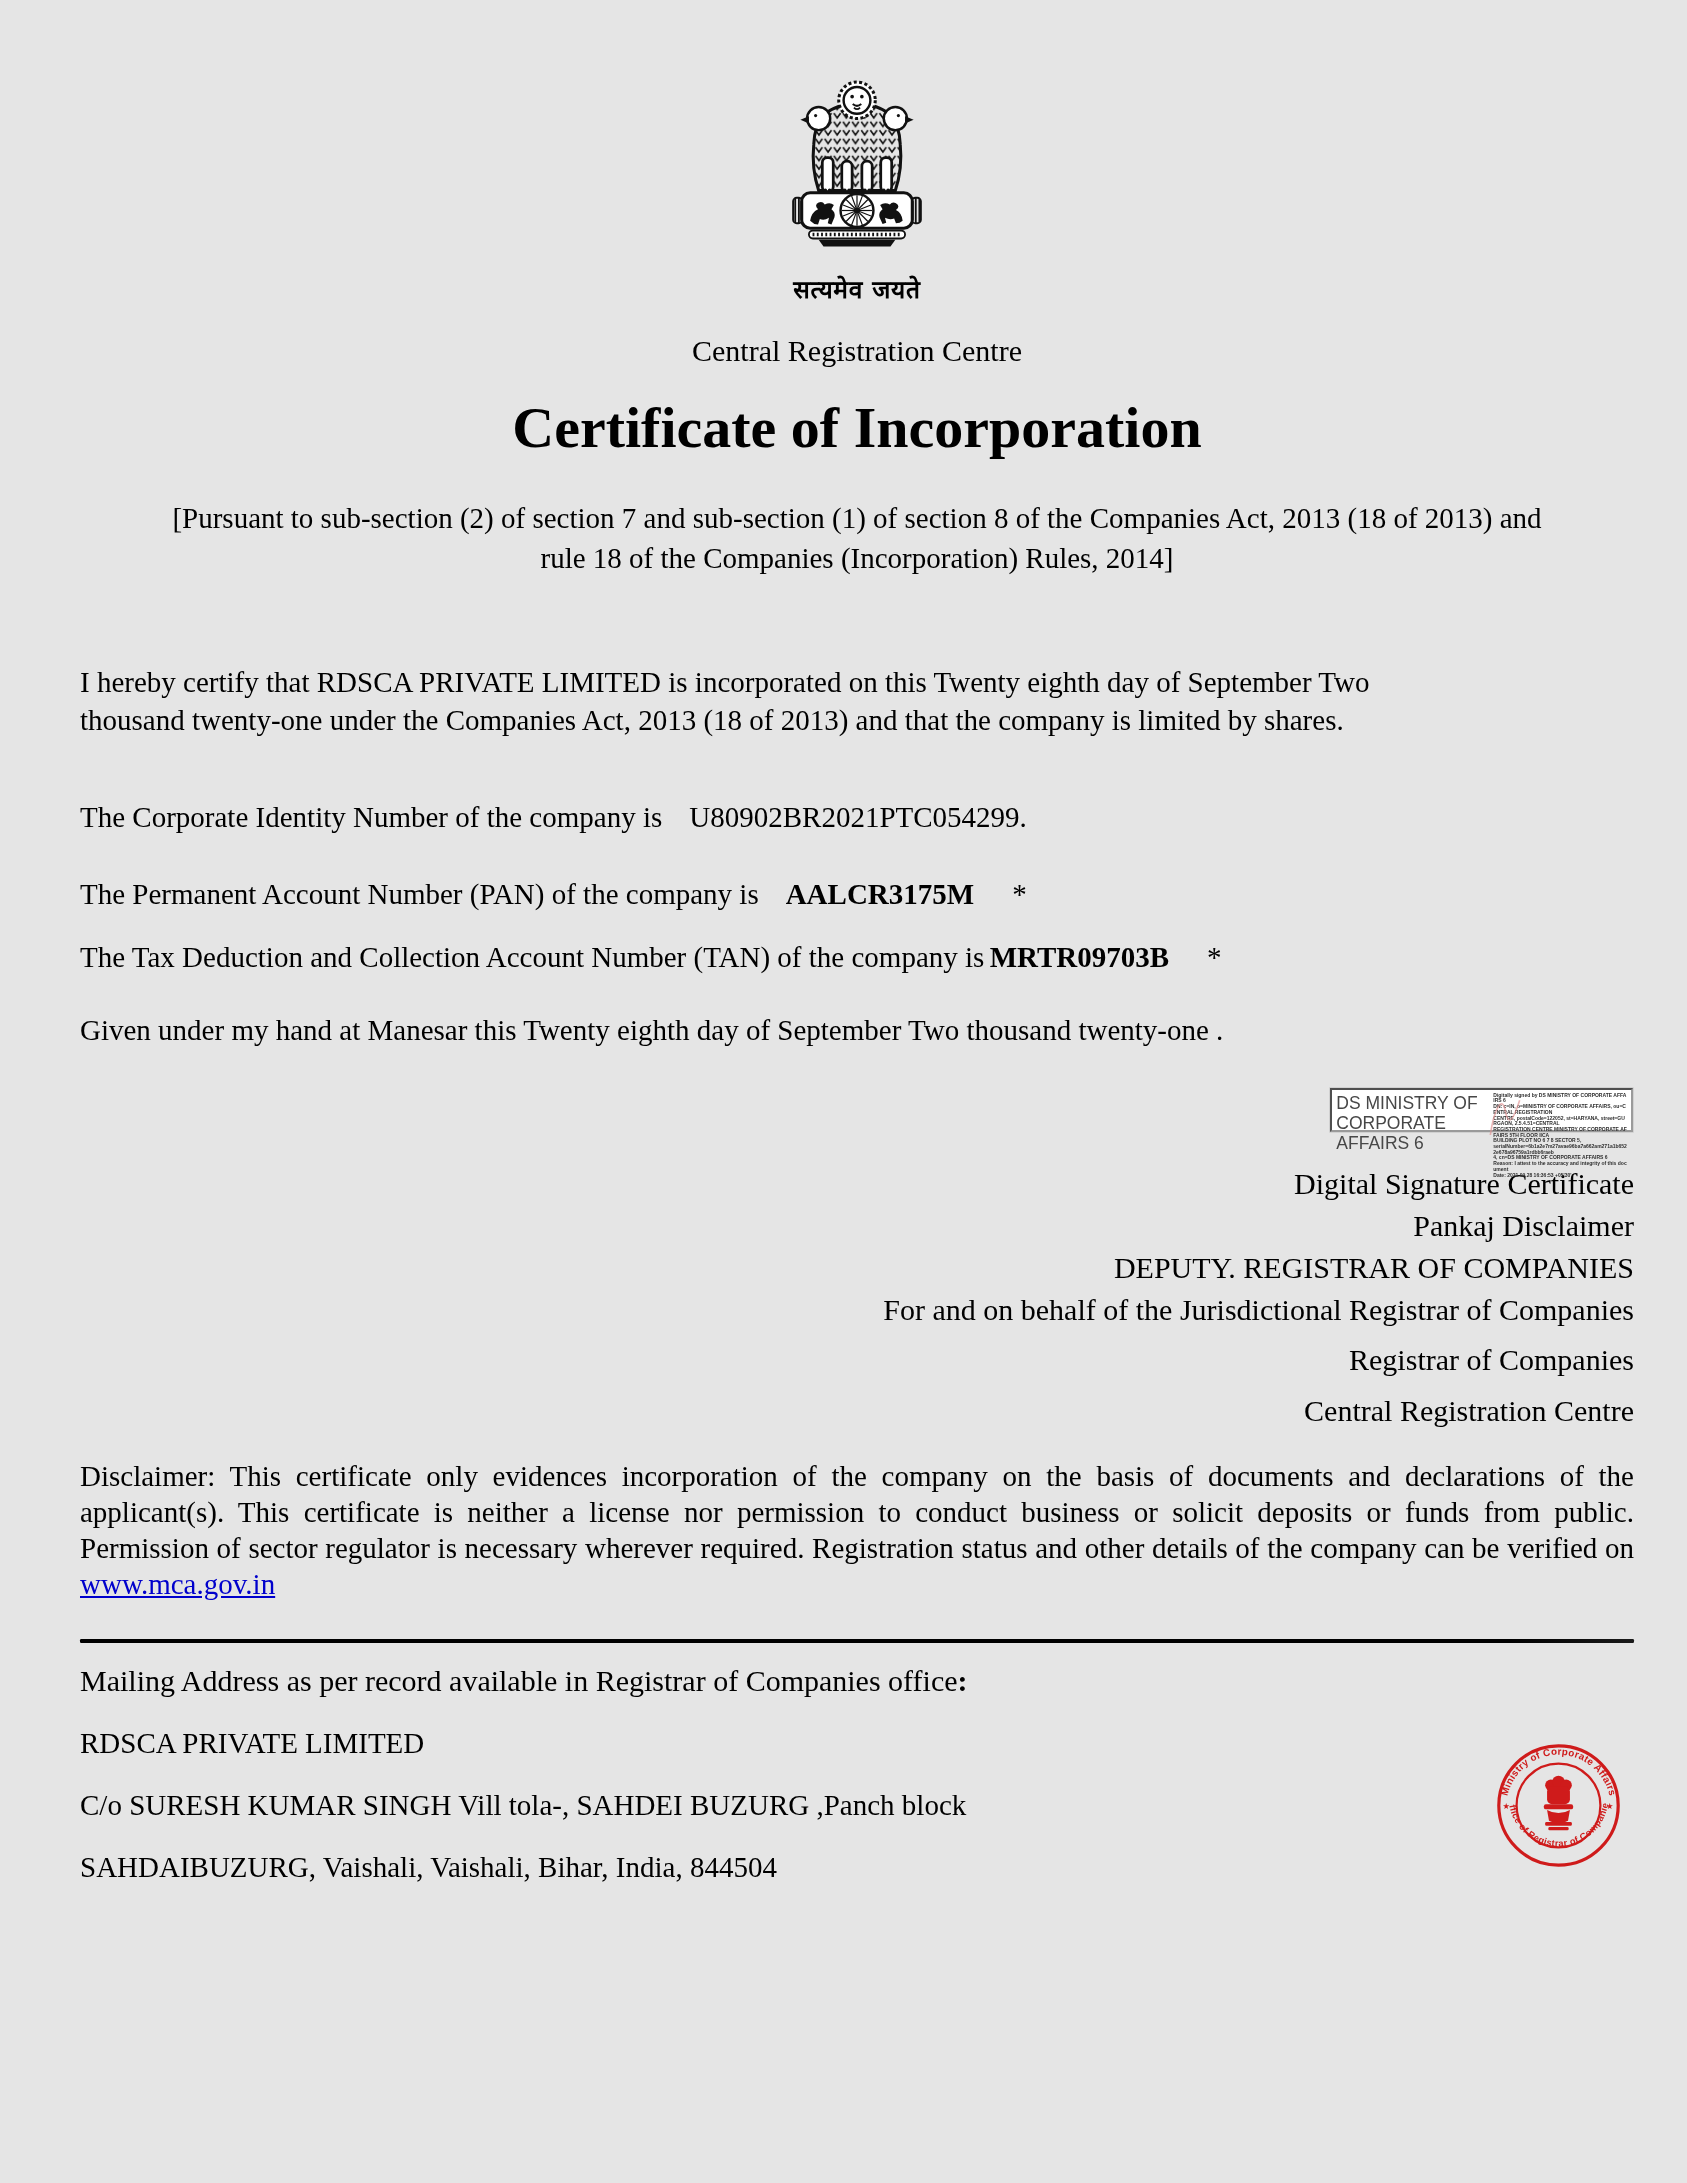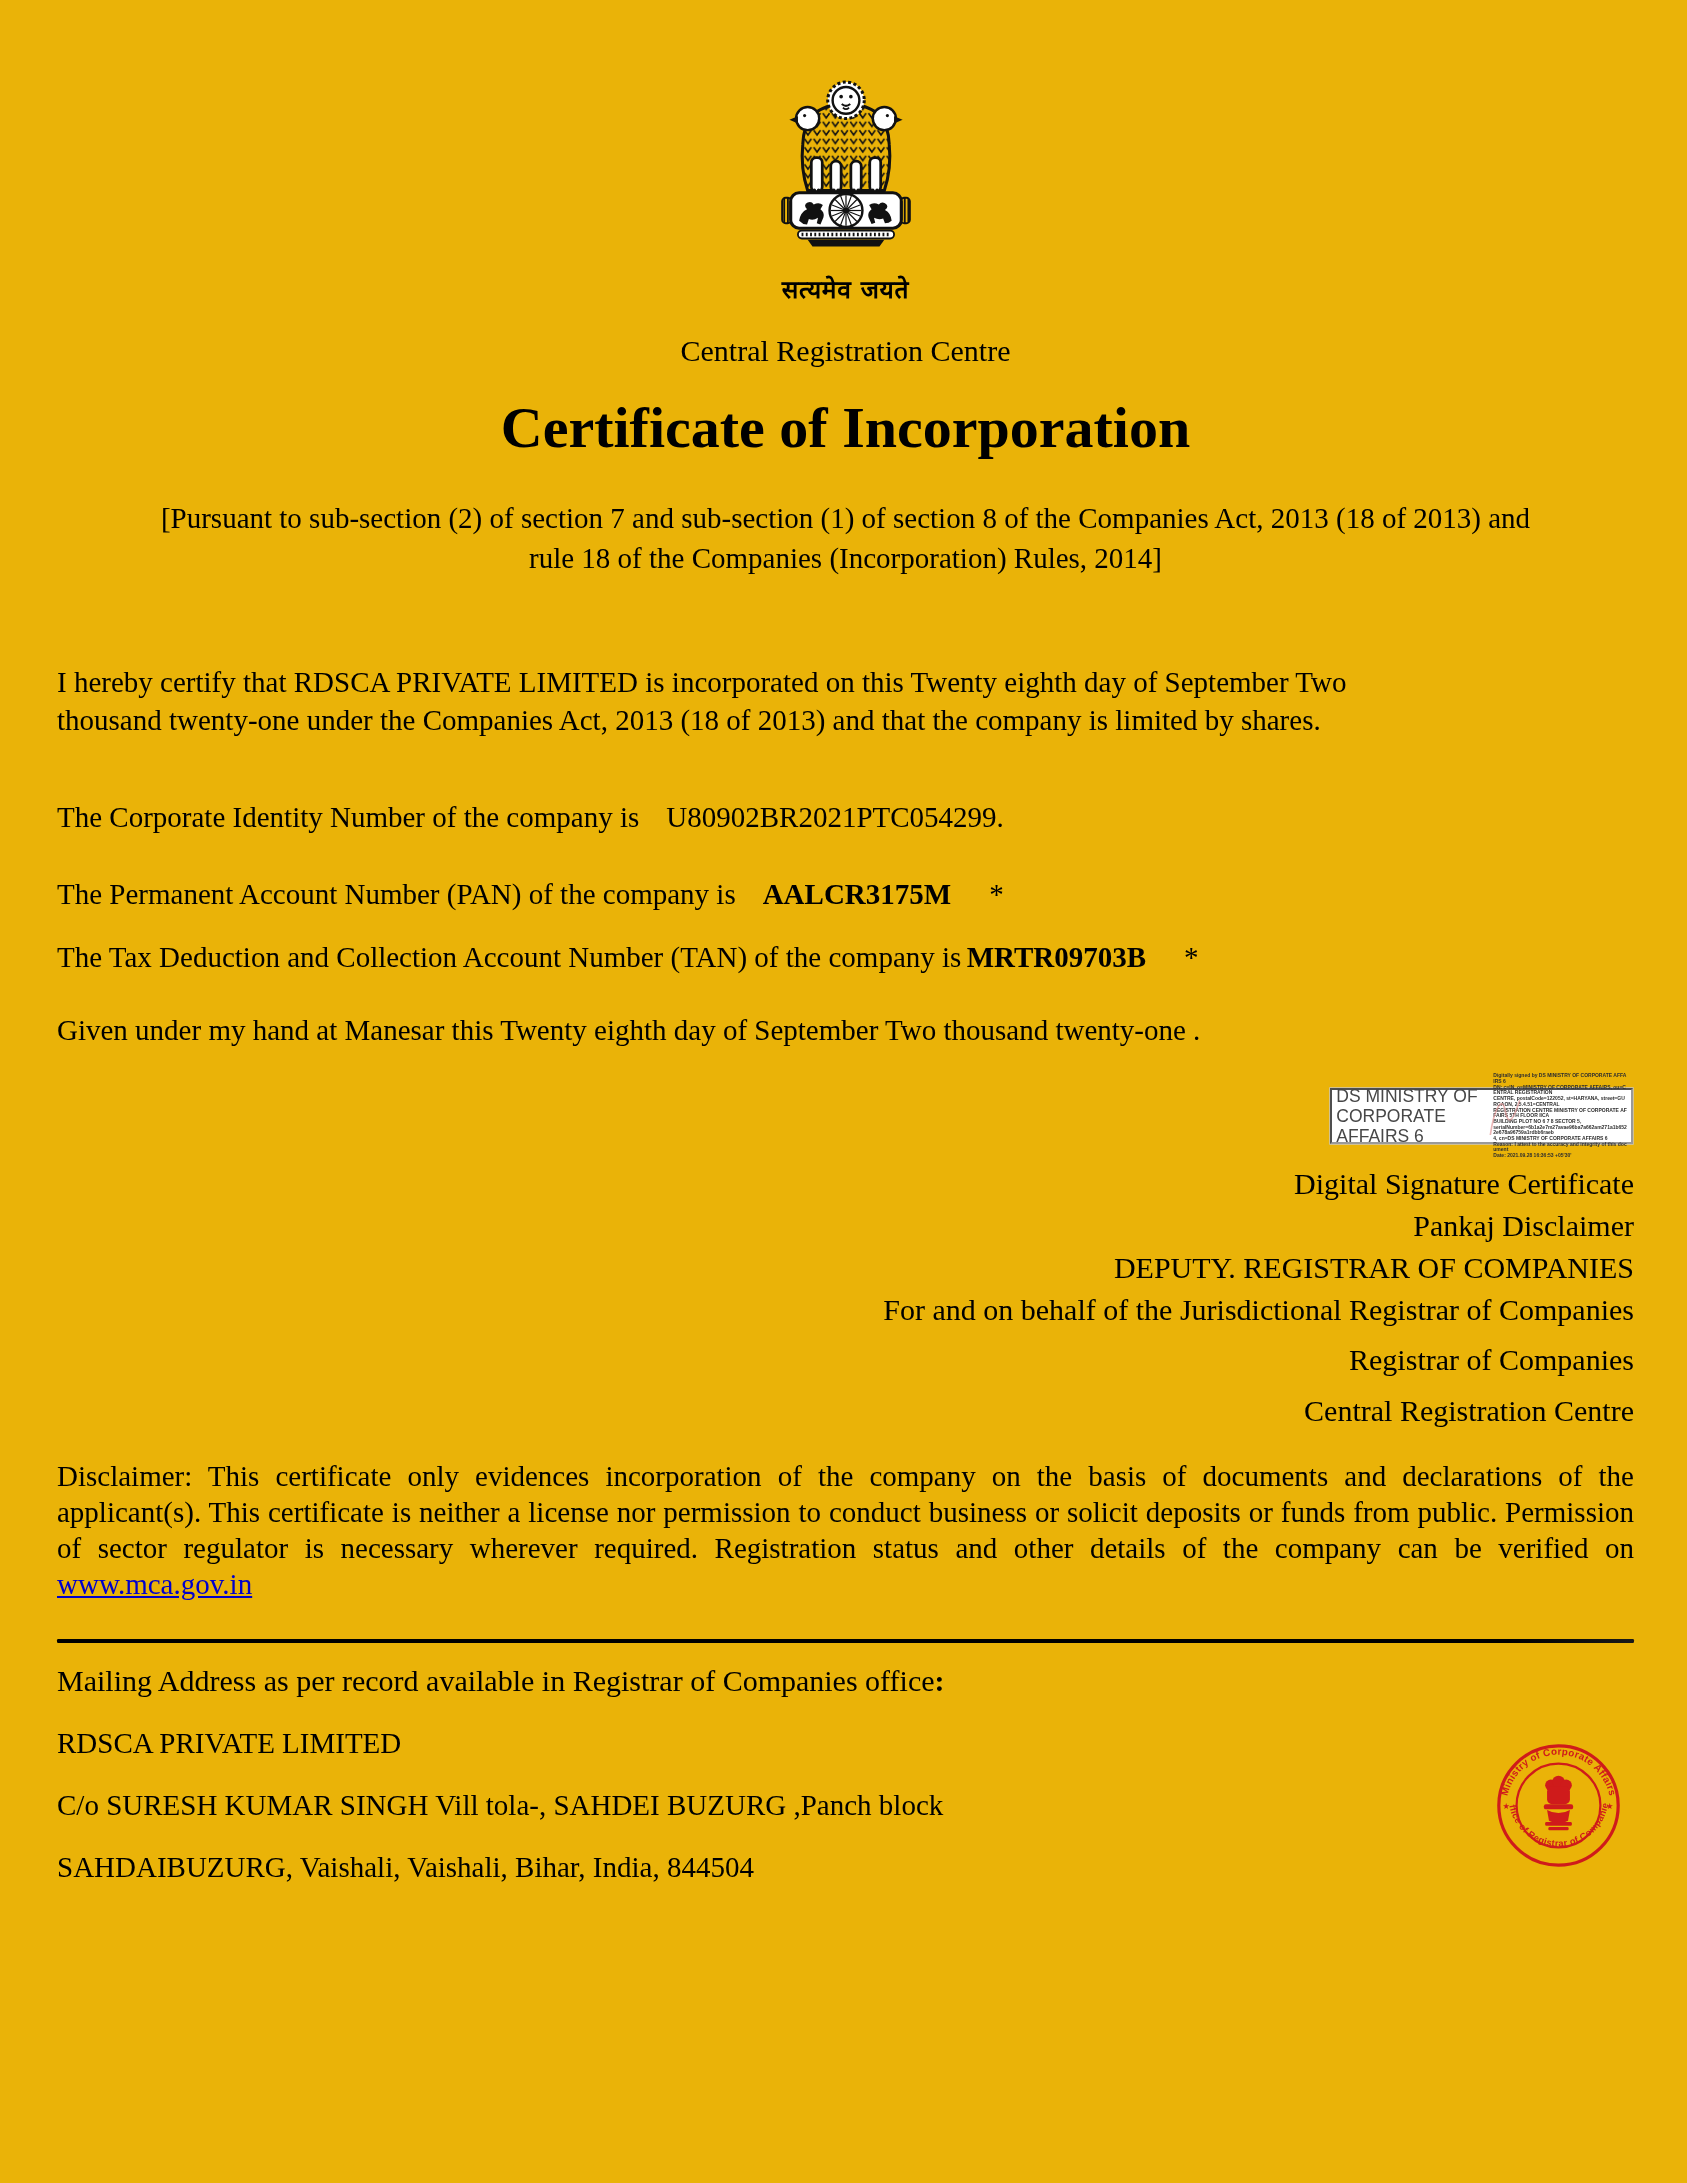--- a/index.html
+++ b/index.html
@@ -1,23 +1,23 @@
 <!DOCTYPE html>
 <html style="font-size:10.6px"><head>
 <meta charset="utf-8">
 <style>
   * { margin:0; padding:0; box-sizing:border-box; }
   html,body { background:#ffffff; }
   .page {
     position:relative;
     width:1687px; height:2183px;
-    background:#eab308;
+    background:#e5e5e5;
     font-family:"Liberation Serif","DejaVu Serif",serif;
     color:#000;
-    padding:0 53px 0 57px;
+    padding:0 53px 0 80px;
     overflow:hidden;
   }
   
   .emblem-wrap { margin-top:70px; text-align:center; }
   .emblem-svg { width:140px; height:197px; }
   .motto {
     margin-top:2.6px;
     font-family:"DejaVu Sans",sans-serif;
     font-weight:700;
     font-size:24.5px;
@@ -36,26 +36,26 @@
   .pan-row { margin-top:44px; }
   .tan-row { margin-top:30px; }
   .given-row { margin-top:40px; }
   .val-gap { margin-left:27px; }
   .bold { font-weight:700; }
   .star-gap { margin-left:38px; }
   
   .dsc-row { position:relative; height:97px; }
   .dsc-box {
     position:absolute; right:1.3px; top:41px;
-    width:303px; height:56px;
+    width:303px; height:44px;
     background:#fff;
     border:2px solid;
     border-color:#4f4f4f #9a9a9a #9a9a9a #4f4f4f;
     box-shadow:0 0 0 0.7px #c9c9c9;
-    display:flex; align-items:center;
+    display:flex; 
     padding:2.6px 3.3px 2.6px 4.6px;
   }
   .dsc-name {
     font-family:"Liberation Sans","DejaVu Sans",sans-serif;
     color:#474747;
     font-size:17.5px; line-height:20px;
     width:157px; flex:0 0 auto;
   }
   .dsc-flourish { position:absolute; left:153px; top:5.3px; opacity:.65; }
   .dsc-details {

